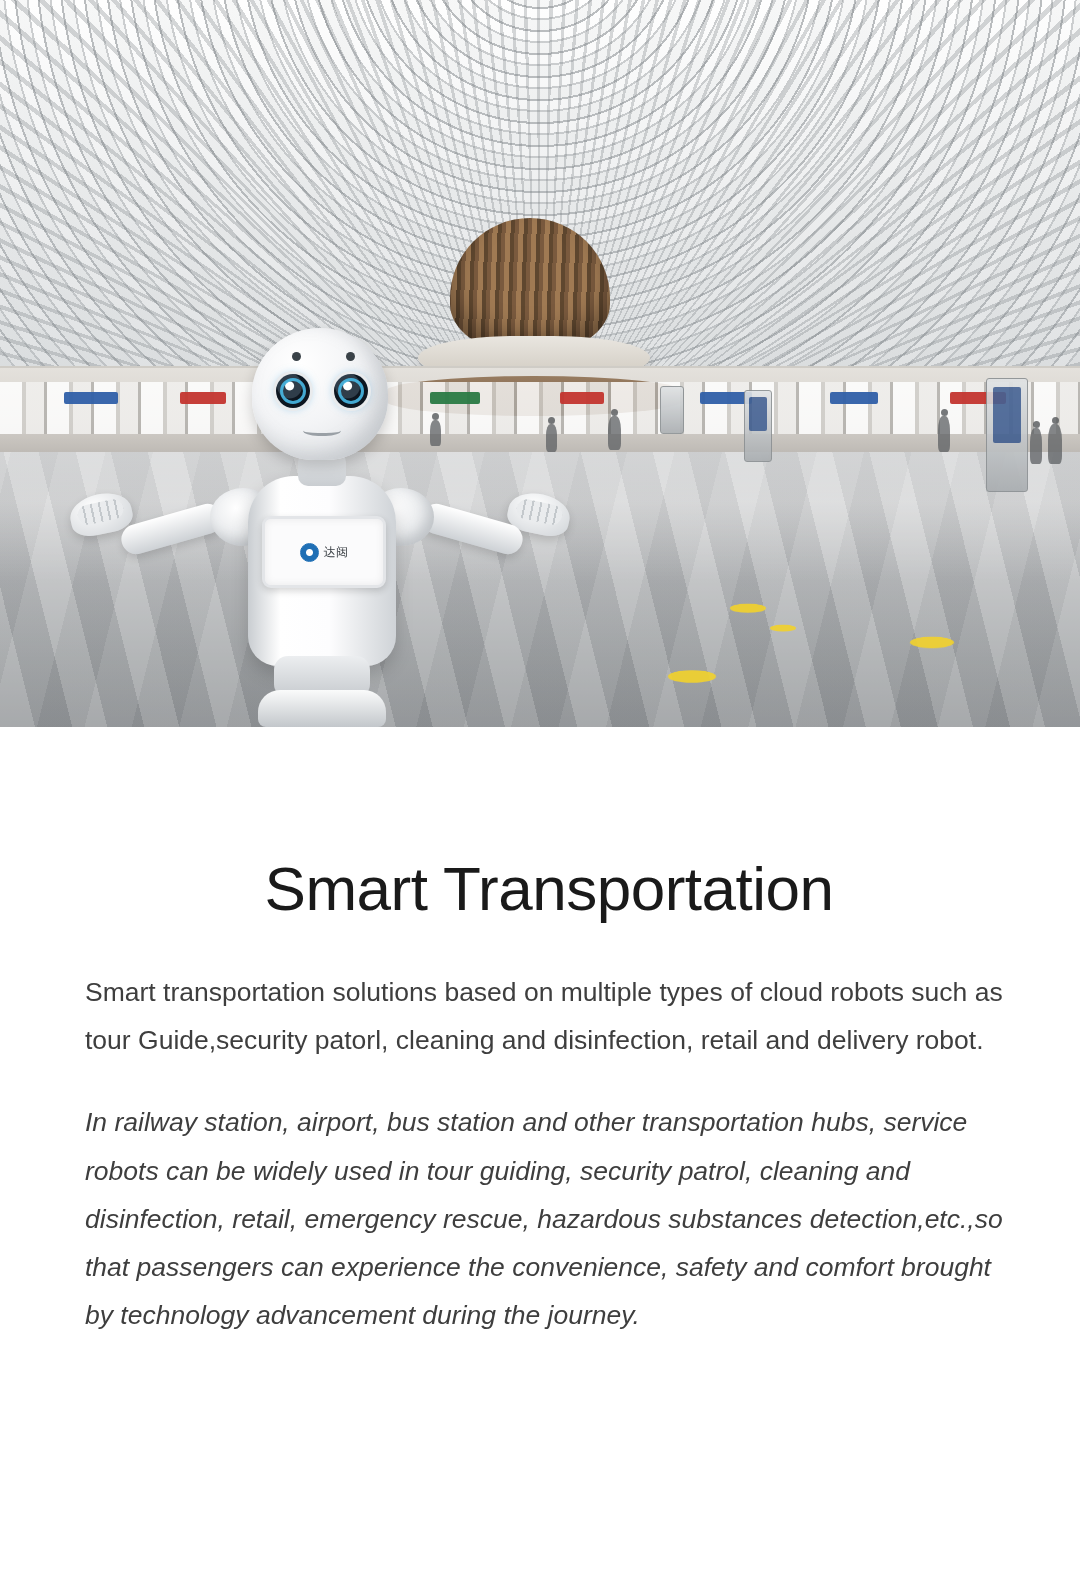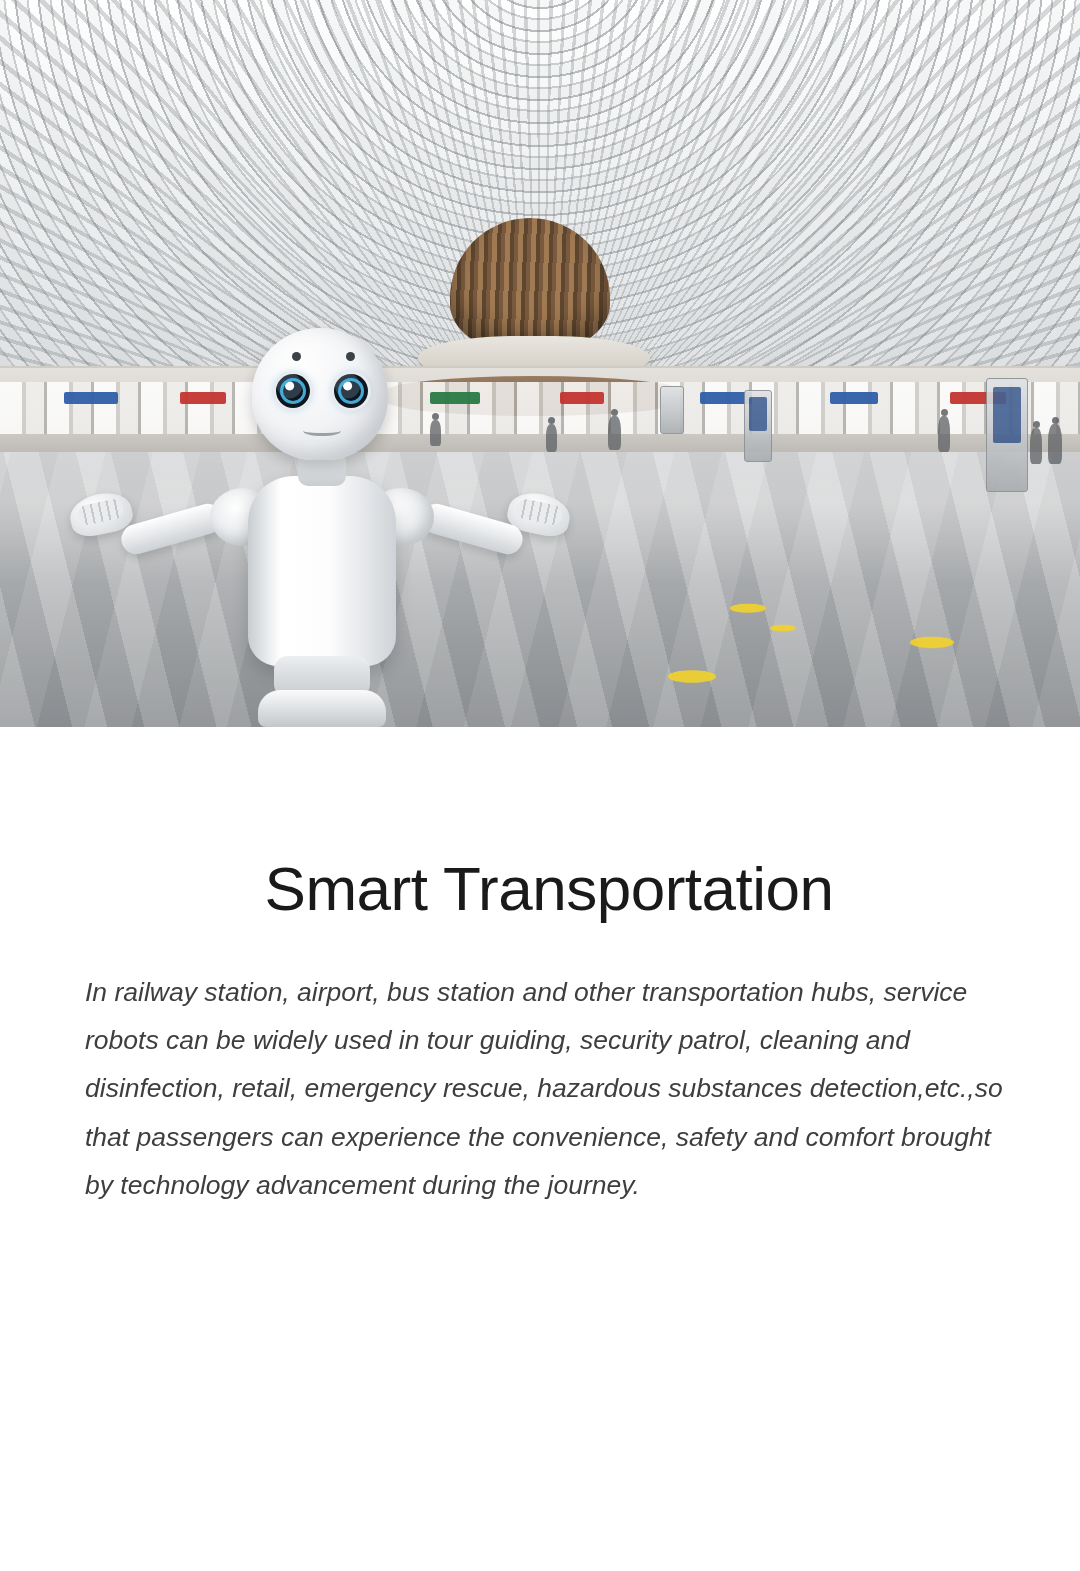--- a/index.html
+++ b/index.html
@@ -380,30 +380,35 @@
     </div>
 
   <div class="robot">
     <div class="r-hand left"></div>
     <div class="r-hand right"></div>
     <div class="r-arm left"></div>
     <div class="r-arm right"></div>
     <div class="r-shoulder left"></div>
     <div class="r-shoulder right"></div>
     <div class="r-torso"></div>
+    <div class="r-tablet">
+      <span class="r-tablet-logo"></span>
+      <span class="r-tablet-text">达闼</span>
+    </div>
     <div class="r-waist"></div>
     <div class="r-base"></div>
     <div class="r-neck"></div>
     <div class="r-head"></div>
     <div class="r-sensor s1"></div>
     <div class="r-sensor s2"></div>
     <div class="r-eye left"></div>
     <div class="r-eye right"></div>
     <div class="r-mouth"></div>
   </div>
 </div>
 
 <div class="content">
   <h1 class="title">Smart Transportation</h1>
   <div class="paras">
+    <p class="para">Smart transportation solutions based on multiple types of cloud robots such as tour Guide,security patorl, cleaning and disinfection, retail and delivery robot.</p>
     <p class="para">In railway station, airport, bus station and other transportation hubs, service robots can be widely used in tour guiding, security patrol, cleaning and disinfection, retail, emergency rescue, hazardous substances detection,etc.,so that passengers can experience the convenience, safety and comfort brought by technology advancement during the journey.</p>
   </div>
 </div>
 
 </body></html>

